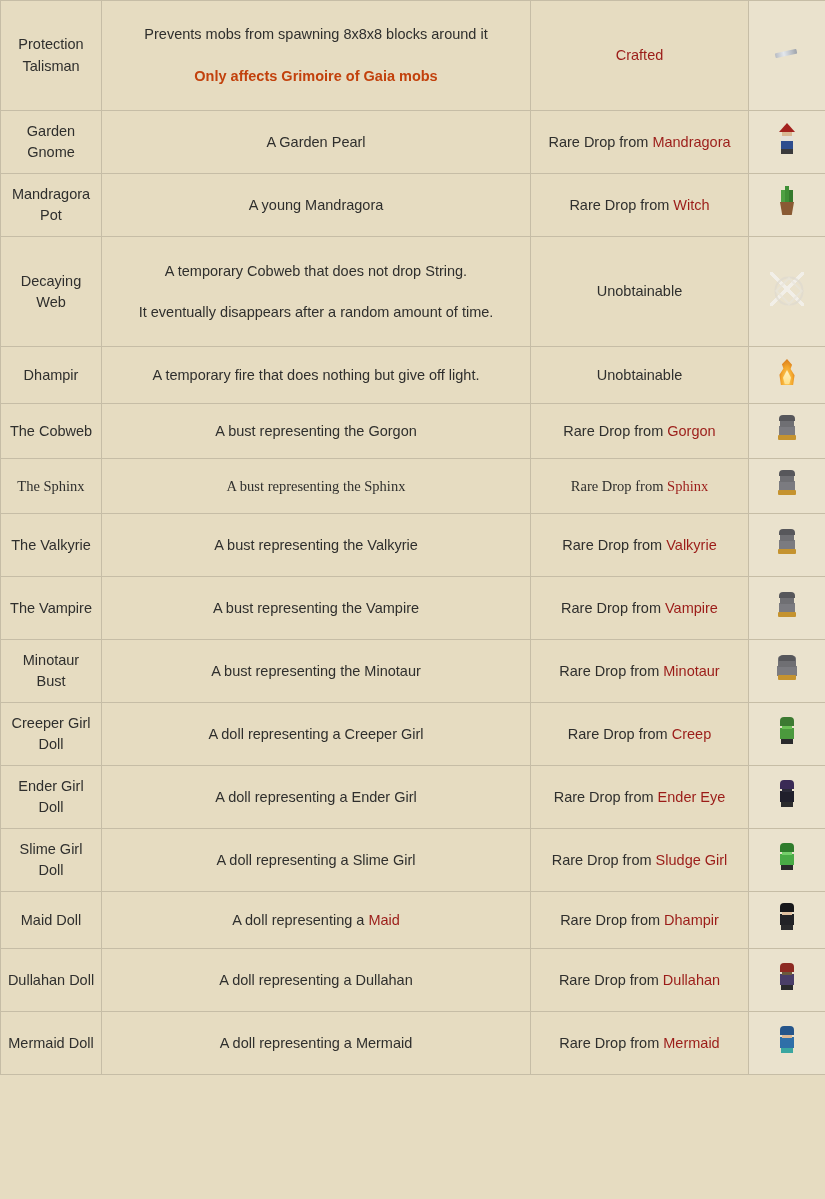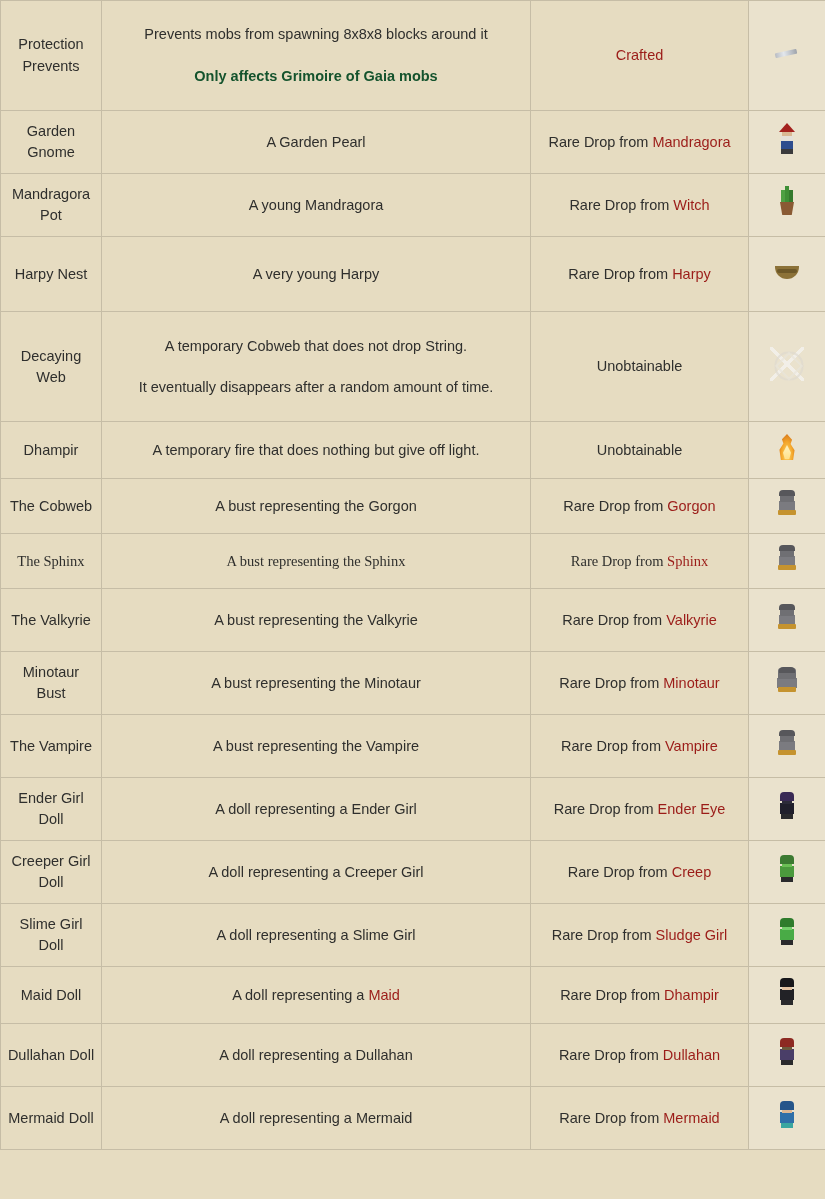--- a/index.html
+++ b/index.html
@@ -53,21 +53,21 @@
     padding: 4px 2px;
   }
   .red {
     color: #9b1c18;
   }
   .crafted {
     color: #9b1c18;
   }
   .bold-note {
     font-weight: bold;
-    color: #14532d;
+    color: #c2410c;
   }
   .desc-lines > div + div {
     margin-top: 20px;
   }
 
   
   .sprite {
     display: inline-block;
     position: relative;
     image-rendering: pixelated;
@@ -189,21 +189,21 @@
   <colgroup>
     <col class="c-name">
     <col class="c-desc">
     <col class="c-source">
     <col class="c-icon">
   </colgroup>
   <tbody>
 
 
     <tr style="height:110px;">
-      <td class="name"><span>Protection Prevents</span></td>
+      <td class="name"><span>Protection Talisman</span></td>
       <td class="desc">
         <div class="desc-lines">
           <div>Prevents mobs from spawning 8x8x8 blocks around it</div>
           <div class="bold-note">Only affects Grimoire of Gaia mobs</div>
         </div>
       </td>
       <td class="source"><span class="crafted">Crafted</span></td>
       <td class="icon">
         <span class="sprite ic-talisman"><i class="bar"></i></span>
       </td>
@@ -220,28 +220,20 @@
 
     <tr style="height:63px;">
       <td class="name"><span>Mandragora Pot</span></td>
       <td class="desc"><span>A young Mandragora</span></td>
       <td class="source"><span>Rare Drop from </span><span class="red">Witch</span></td>
       <td class="icon">
         <span class="sprite ic-mandra"><i class="leafB"></i><i class="leafC"></i><i class="leafA"></i><i class="pot"></i></span>
       </td>
     </tr>
 
-    <tr style="height:75px;">
-      <td class="name"><span>Harpy Nest</span></td>
-      <td class="desc"><span>A very young Harpy</span></td>
-      <td class="source"><span>Rare Drop from </span><span class="red">Harpy</span></td>
-      <td class="icon">
-        <span class="sprite ic-nest"><i class="eggs"></i><i class="bowl"></i><i class="twig"></i></span>
-      </td>
-    </tr>
 
     <tr style="height:110px;">
       <td class="name"><span>Decaying Web</span></td>
       <td class="desc">
         <div class="desc-lines">
           <div>A temporary Cobweb that does not drop String.</div>
           <div>It eventually disappears after a random amount of time.</div>
         </div>
       </td>
       <td class="source"><span>Unobtainable</span></td>
@@ -280,52 +272,52 @@
     <tr style="height:63px;">
       <td class="name"><span>The Valkyrie</span></td>
       <td class="desc"><span>A bust representing the Valkyrie</span></td>
       <td class="source"><span>Rare Drop from </span><span class="red">Valkyrie</span></td>
       <td class="icon">
         <span class="sprite ic-bust"><i class="torso"></i><i class="head"></i><i class="hair"></i><i class="base"></i></span>
       </td>
     </tr>
 
     <tr style="height:63px;">
+      <td class="name"><span>The Vampire</span></td>
+      <td class="desc"><span>A bust representing the Vampire</span></td>
+      <td class="source"><span>Rare Drop from </span><span class="red">Vampire</span></td>
+      <td class="icon">
+        <span class="sprite ic-bust"><i class="torso"></i><i class="head"></i><i class="hair"></i><i class="base"></i></span>
+      </td>
+    </tr>
+
+    <tr style="height:63px;">
       <td class="name"><span>Minotaur Bust</span></td>
       <td class="desc"><span>A bust representing the Minotaur</span></td>
       <td class="source"><span>Rare Drop from </span><span class="red">Minotaur</span></td>
       <td class="icon">
         <span class="sprite ic-bust wide"><i class="torso"></i><i class="head"></i><i class="hair"></i><i class="base"></i></span>
       </td>
     </tr>
 
     <tr style="height:63px;">
-      <td class="name"><span>The Vampire</span></td>
-      <td class="desc"><span>A bust representing the Vampire</span></td>
-      <td class="source"><span>Rare Drop from </span><span class="red">Vampire</span></td>
-      <td class="icon">
-        <span class="sprite ic-bust"><i class="torso"></i><i class="head"></i><i class="hair"></i><i class="base"></i></span>
+      <td class="name"><span>Creeper Girl Doll</span></td>
+      <td class="desc"><span>A doll representing a Creeper Girl</span></td>
+      <td class="source"><span>Rare Drop from </span><span class="red">Creep</span></td>
+      <td class="icon">
+        <span class="sprite ic-doll tint-creeper"><i class="legs"></i><i class="body"></i><i class="head"></i><i class="hair"></i></span>
       </td>
     </tr>
 
     <tr style="height:63px;">
       <td class="name"><span>Ender Girl Doll</span></td>
       <td class="desc"><span>A doll representing a Ender Girl</span></td>
       <td class="source"><span>Rare Drop from </span><span class="red">Ender Eye</span></td>
       <td class="icon">
         <span class="sprite ic-doll tint-ender"><i class="legs"></i><i class="body"></i><i class="head"></i><i class="hair"></i></span>
-      </td>
-    </tr>
-
-    <tr style="height:63px;">
-      <td class="name"><span>Creeper Girl Doll</span></td>
-      <td class="desc"><span>A doll representing a Creeper Girl</span></td>
-      <td class="source"><span>Rare Drop from </span><span class="red">Creep</span></td>
-      <td class="icon">
-        <span class="sprite ic-doll tint-creeper"><i class="legs"></i><i class="body"></i><i class="head"></i><i class="hair"></i></span>
       </td>
     </tr>
 
     <tr style="height:63px;">
       <td class="name"><span>Slime Girl Doll</span></td>
       <td class="desc"><span>A doll representing a Slime Girl</span></td>
       <td class="source"><span>Rare Drop from </span><span class="red">Sludge Girl</span></td>
       <td class="icon">
         <span class="sprite ic-doll tint-slime"><i class="legs"></i><i class="body"></i><i class="head"></i><i class="hair"></i></span>
       </td>

